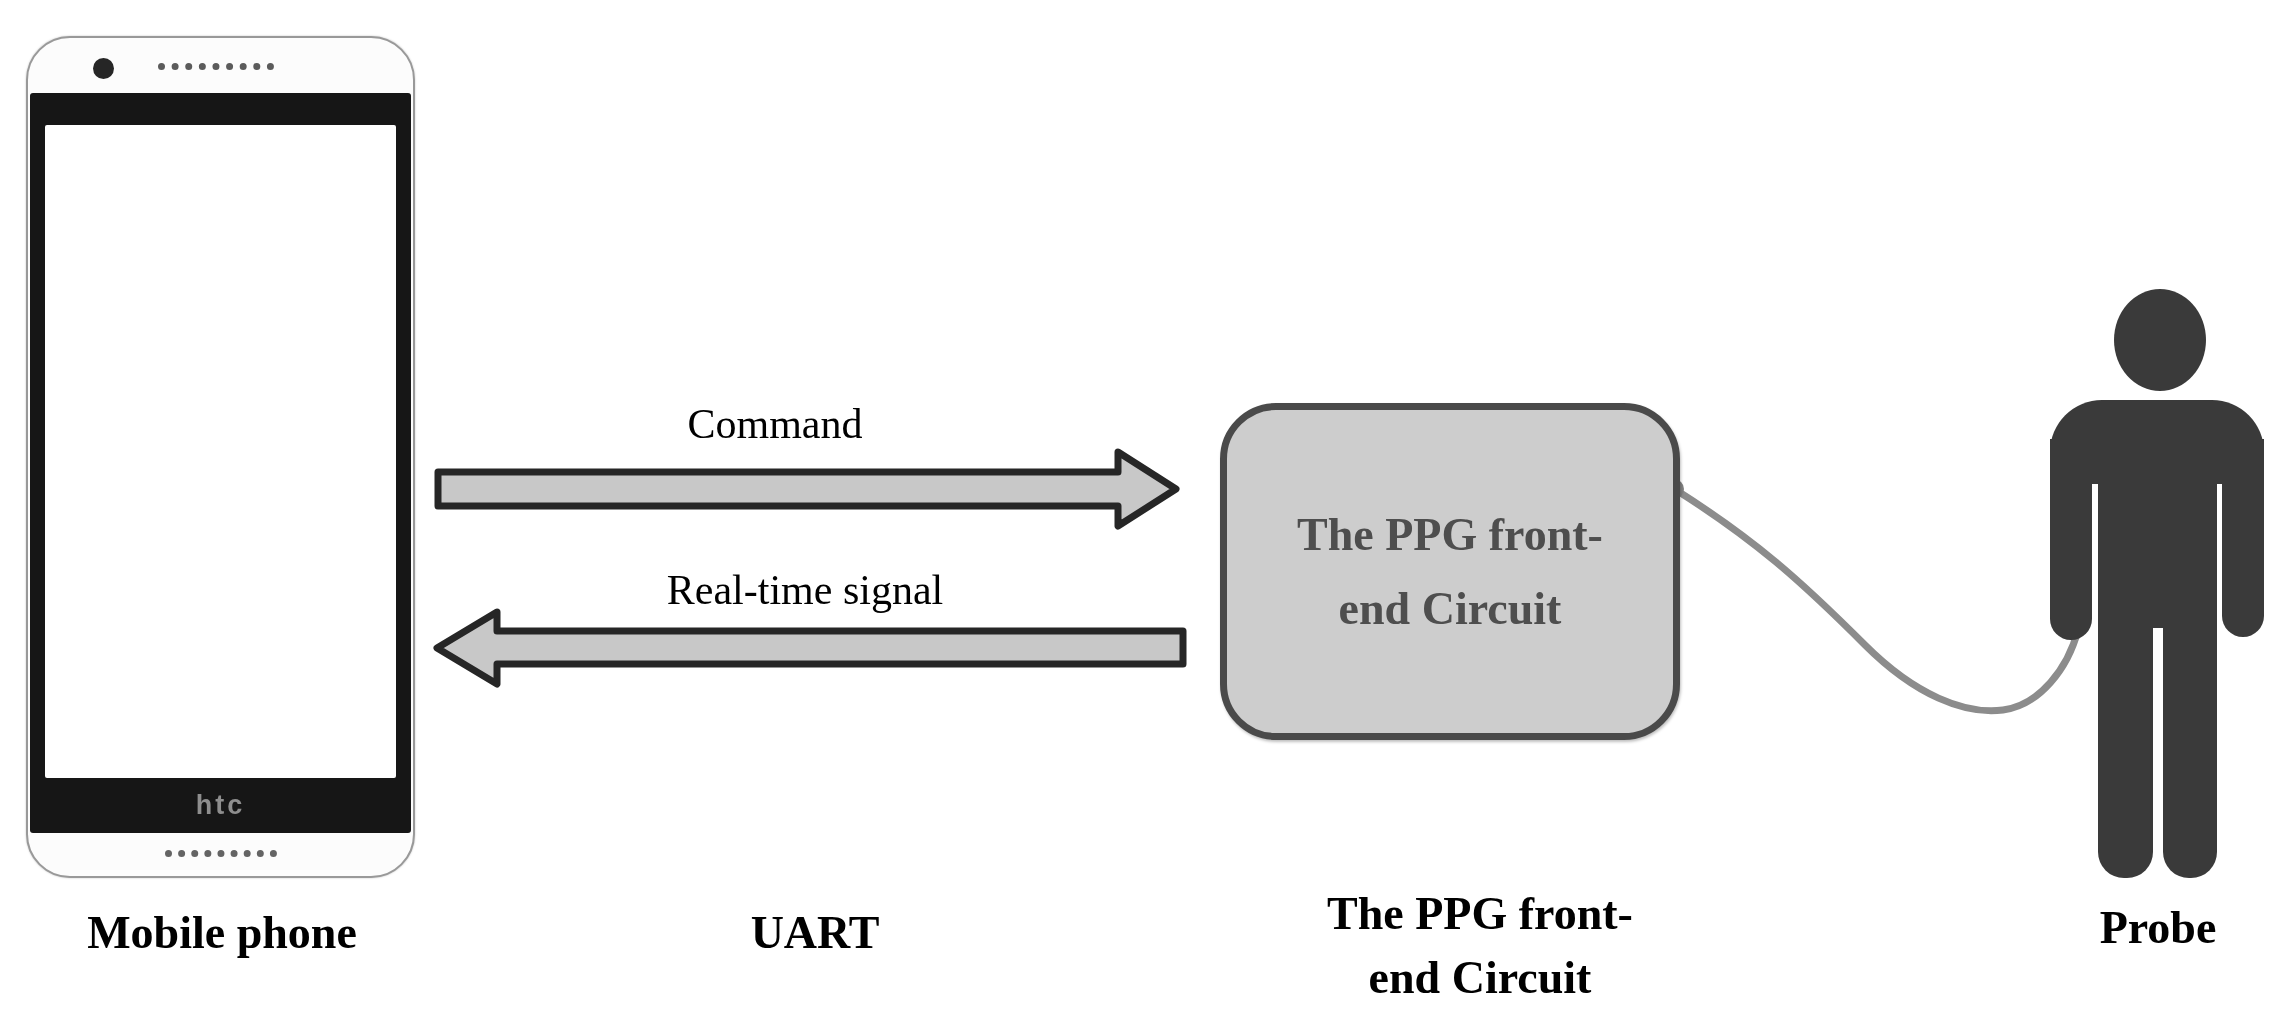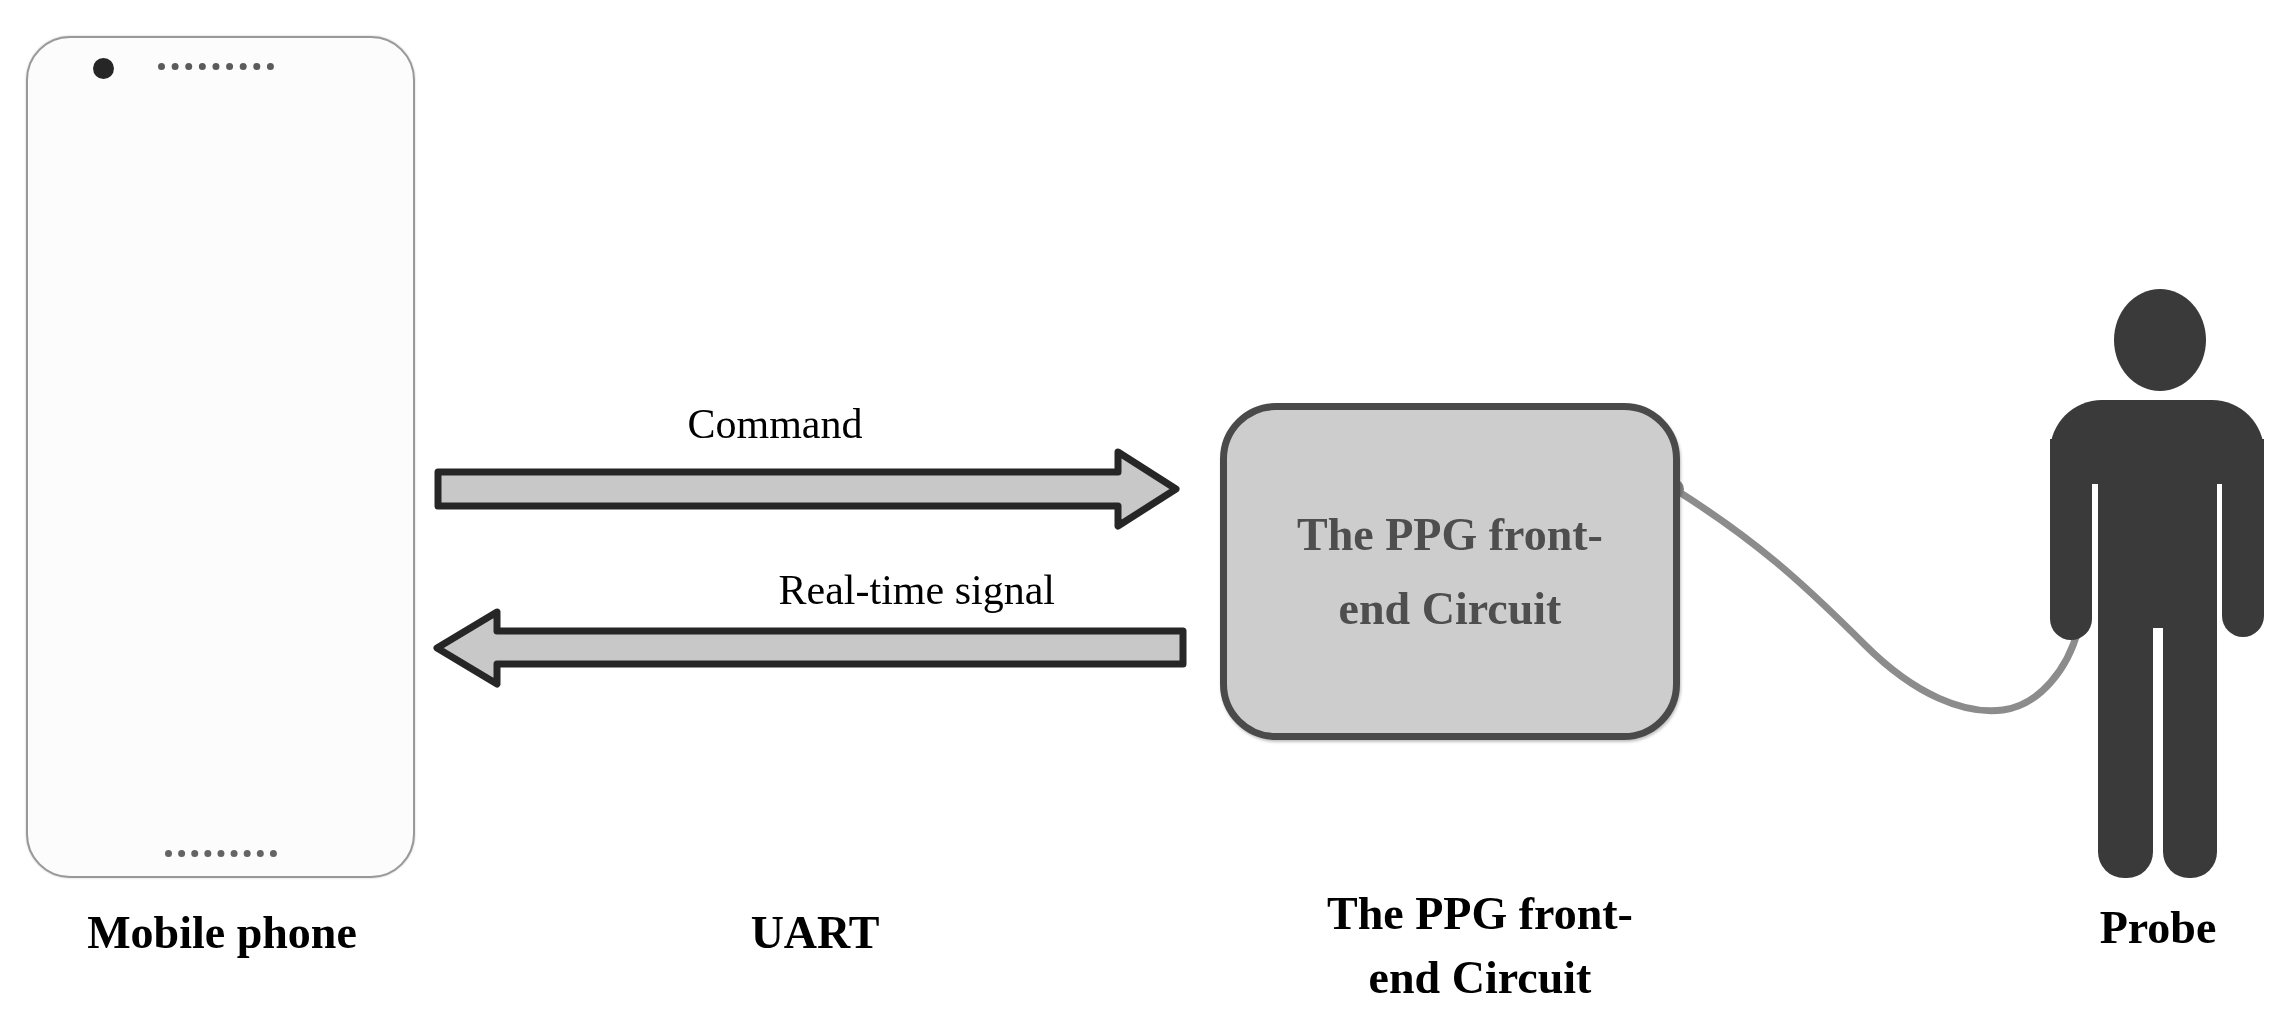--- a/index.html
+++ b/index.html
@@ -59,21 +59,21 @@
   
   svg.layer { left: 0; top: 0; width: 2288px; height: 1015px; }
 
   
   .diagram-label {
     text-align: center;
     font-size: 42px;
     white-space: nowrap;
   }
   .lbl-command  { left: 575px; top: 400px; width: 400px; }
-  .lbl-realtime { left: 555px; top: 566px; width: 500px; text-align: right; }
+  .lbl-realtime { left: 555px; top: 566px; width: 500px; }
 
   .caption {
     text-align: center;
     font-weight: bold;
     font-size: 46px;
     white-space: nowrap;
   }
   .cap-phone { left: 22px;   top: 906px; width: 400px; }
   .cap-uart  { left: 665px;  top: 906px; width: 300px; }
   .cap-probe { left: 2008px; top: 901px; width: 300px; }
@@ -121,20 +121,24 @@
     <polygon points="1183,631 497,631 497,612 437,648 497,684 497,664 1183,664" stroke-width="7" stroke-linejoin="round" fill="#c8c8c8" stroke="#262626"></polygon>
 
     <path d="M 1676,490 C 1755,540 1800,580 1865,645 C 1915,695 1965,715 2003,710 C 2040,705 2068,668 2078,630" fill="none" stroke-width="7" stroke-linecap="round" stroke="#8c8c8c"></path>
     <circle cx="1674" cy="489" r="10" fill="#828282"></circle>
     <circle cx="2072" cy="621" r="11" fill="#8c8c8c"></circle>
   </svg>
 
   <div class="phone abs">
     <div class="phone-camera abs"></div>
     <div class="grille grille-top abs"></div>
+    <div class="phone-bezel abs">
+      <div class="phone-screen abs"></div>
+      <div class="phone-htc abs">htc</div>
+    </div>
     <div class="grille grille-bottom abs"></div>
   </div>
 
   <div class="diagram-label lbl-command abs">Command</div>
   <div class="diagram-label lbl-realtime abs">Real-time signal</div>
 
   <div class="ppg-box abs">
     <div>The PPG front-</div>
     <div>end Circuit</div>
   </div>

